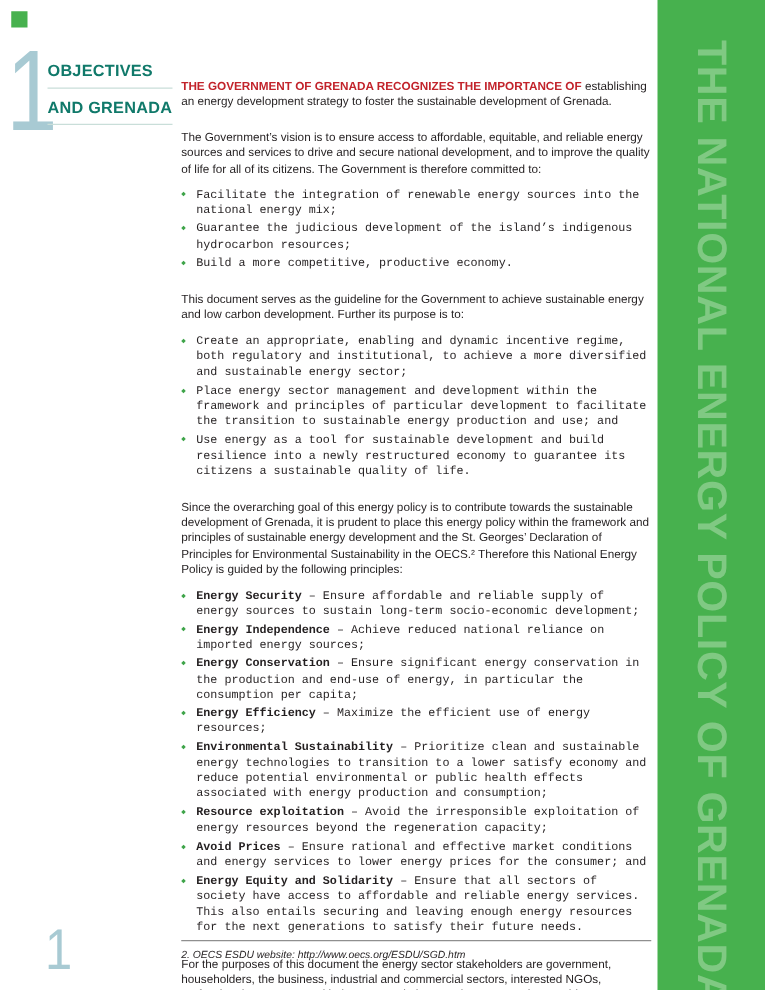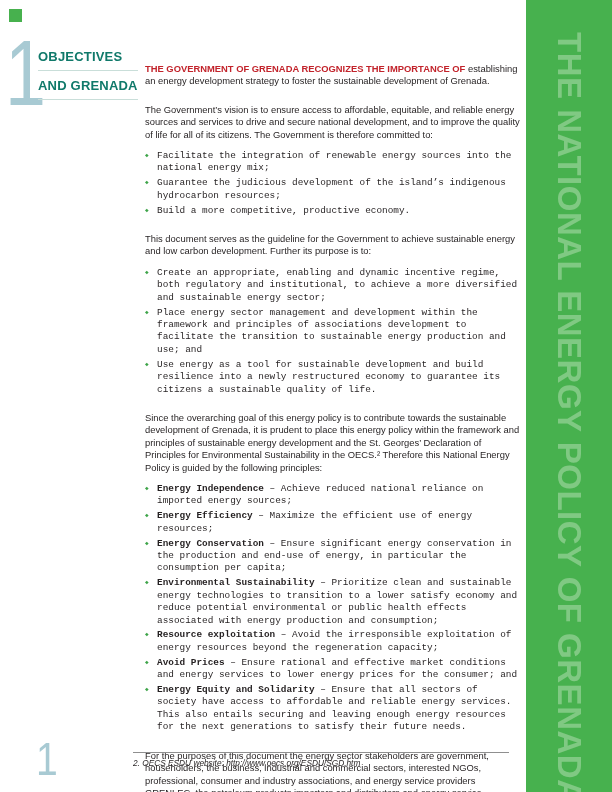--- a/index.html
+++ b/index.html
@@ -46,21 +46,21 @@
     font-size:9.4px; line-height:1.32;
   }
   .body-col p { margin-bottom:9px;margin-top:16px; }
   .lead-title { color:var(--accent-red,#c2232b); font-weight:bold; }
   ul.diamond-list { list-style:none; margin:0 0 9px 0; padding:0; }
   ul.diamond-list li { position:relative; padding-left:12px; margin-bottom:2.5px;font-family:Liberation Mono, monospace; }
   .bullet { position:absolute; left:0; top:0; color:var(--bullet,#3ea449); }
   .bullet::before { content:"\25C6"; font-size:6px; line-height:12.4px; display:block; }
   .term { font-weight:bold; }
   
-  .footnote-block { position:absolute; left:133px; top:752px; width:376px; }
+  .footnote-block { position:absolute; left:145px; top:752px; width:376px; }
   .footnote-rule { border:0; border-top:1px solid #8f8f8f; margin-bottom:5px; }
   .footnote-text { font-size:8.3px; font-style:italic; color:#231f20; }
   
   .page-num {
     position:absolute; left:36px; top:736px;
     font-size:46px; line-height:1; color:var(--numeral,#a8cad3);
     transform:scaleX(.85); transform-origin:left top;
   }
 </style>
 </head>
@@ -87,33 +87,35 @@
     <ul class="diamond-list">
       <li><span class="bullet"></span><span>Facilitate the integration of renewable energy sources into the national energy mix;</span></li>
       <li><span class="bullet"></span><span>Guarantee the judicious development of the island’s indigenous hydrocarbon resources;</span></li>
       <li><span class="bullet"></span><span>Build a more competitive, productive economy.</span></li>
     </ul>
 
     <p>This document serves as the guideline for the Government to achieve sustainable energy and low carbon development. Further its purpose is to:</p>
 
     <ul class="diamond-list">
       <li><span class="bullet"></span><span>Create an appropriate, enabling and dynamic incentive regime, both regulatory and institutional, to achieve a more diversified and sustainable energy sector;</span></li>
-      <li><span class="bullet"></span><span>Place energy sector management and development within the framework and principles of associations development to facilitate the transition to sustainable energy production and use; and</span></li>
+      <li><span class="bullet"></span><span>Place energy sector management and development within the framework and principles of particular development to facilitate the transition to sustainable energy production and use; and</span></li>
       <li><span class="bullet"></span><span>Use energy as a tool for sustainable development and build resilience into a newly restructured economy to guarantee its citizens a sustainable quality of life.</span></li>
     </ul>
 
     <p>Since the overarching goal of this energy policy is to contribute towards the sustainable development of Grenada, it is prudent to place this energy policy within the framework and principles of sustainable energy development and the St. Georges’ Declaration of Principles for Environmental Sustainability in the OECS.² Therefore this National Energy Policy is guided by the following principles:</p>
 
     <ul class="diamond-list">
+      <li><span class="bullet"></span><span class="term">Energy Security</span>
+        <span>– Ensure affordable and reliable supply of energy sources to sustain long-term socio-economic development;</span></li>
       <li><span class="bullet"></span><span class="term">Energy Independence</span>
         <span>– Achieve reduced national reliance on imported energy sources;</span></li>
+      <li><span class="bullet"></span><span class="term">Energy Conservation</span>
+        <span>– Ensure significant energy conservation in the production and end-use of energy, in particular the consumption per capita;</span></li>
       <li><span class="bullet"></span><span class="term">Energy Efficiency</span>
         <span>– Maximize the efficient use of energy resources;</span></li>
-      <li><span class="bullet"></span><span class="term">Energy Conservation</span>
-        <span>– Ensure significant energy conservation in the production and end-use of energy, in particular the consumption per capita;</span></li>
       <li><span class="bullet"></span><span class="term">Environmental Sustainability</span>
         <span>– Prioritize clean and sustainable energy technologies to transition to a lower satisfy economy and reduce potential environmental or public health effects associated with energy production and consumption;</span></li>
       <li><span class="bullet"></span><span class="term">Resource exploitation</span>
         <span>– Avoid the irresponsible exploitation of energy resources beyond the regeneration capacity;</span></li>
       <li><span class="bullet"></span><span class="term">Avoid Prices</span>
         <span>– Ensure rational and effective market conditions and energy services to lower energy prices for the consumer; and</span></li>
       <li><span class="bullet"></span><span class="term">Energy Equity and Solidarity</span>
         <span>– Ensure that all sectors of society have access to affordable and reliable energy services. This also entails securing and leaving enough energy resources for the next generations to satisfy their future needs.</span></li>
     </ul>
 

